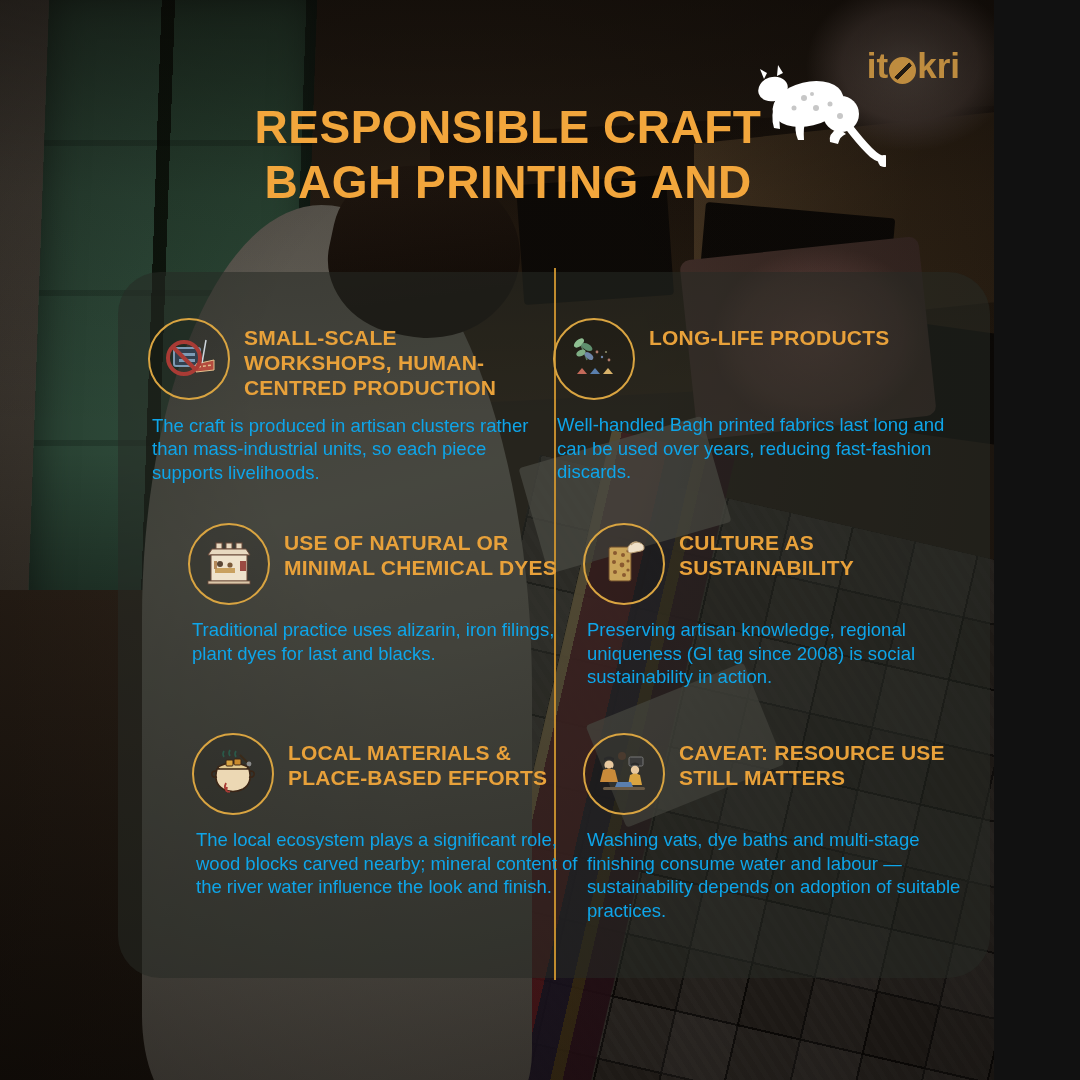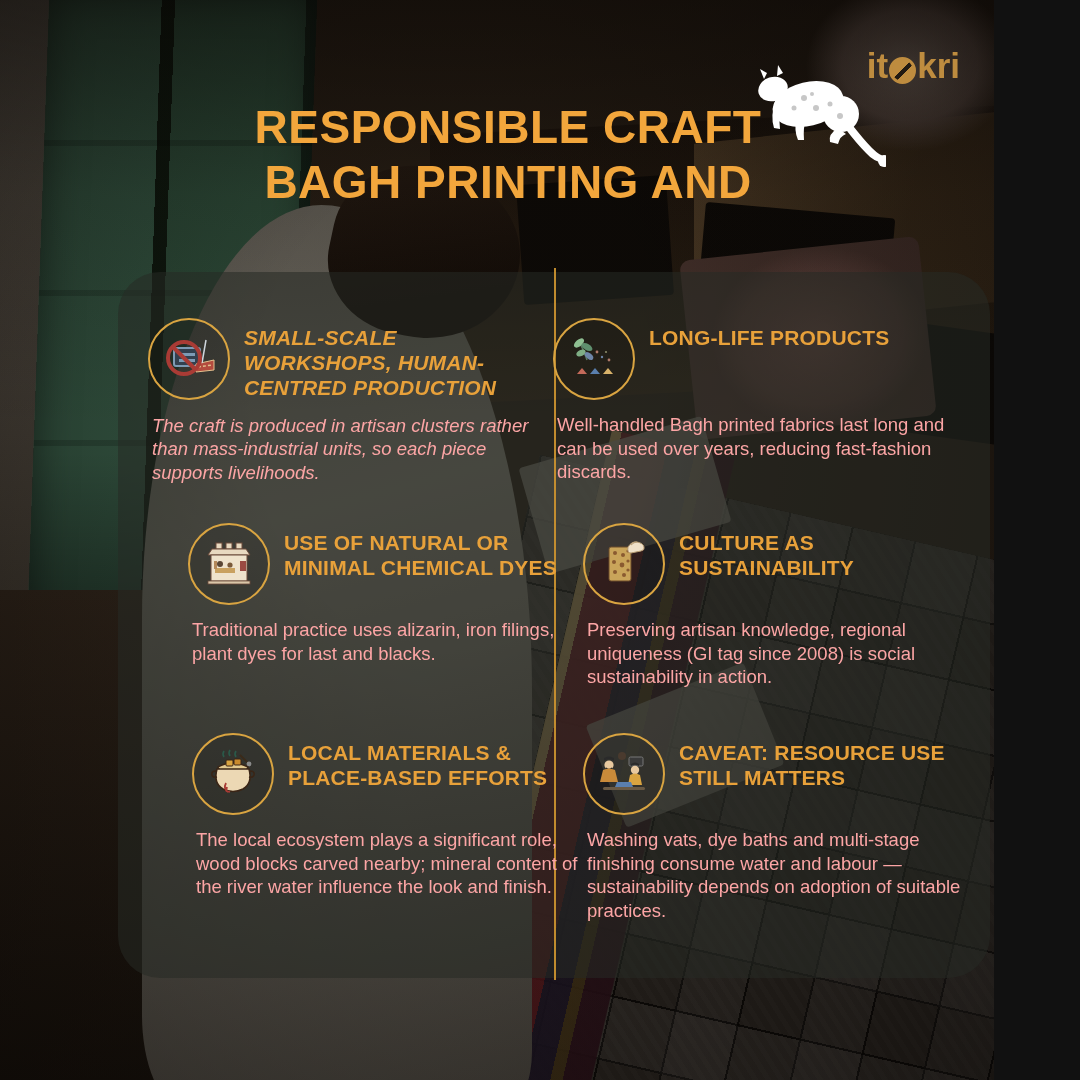--- a/index.html
+++ b/index.html
@@ -72,21 +72,21 @@
   .divider{position:absolute;left:554px;top:268px;width:2px;height:712px;
     background:#c9912f;opacity:.95;}
   
   .card{position:absolute;width:398px;}
   .card-head{display:flex;align-items:flex-start;}
   .icon-circle{flex:0 0 auto;width:78px;height:78px;border-radius:50%;
     border:2px solid #d9a441;background:rgba(0,0,0,.12);
     display:flex;align-items:center;justify-content:center;}
   .card-title{margin:0;padding:7px 0 0 14px;max-width:308px;
     color:#e8a13a;font-size:21px;font-weight:bold;line-height:1.2;letter-spacing:.2px;}
-  .card-body{margin:13px 0 0 4px;color:#fca5a5;font-size:18.5px;line-height:1.28;}
+  .card-body{margin:13px 0 0 4px;color:#0ea5e9;font-size:18.5px;line-height:1.28;}
   svg{display:block;}
 </style>
 </head>
 <body>
 
 <div class="canvas">
 
   <div class="bg-wall"></div>
   <div class="bg-door"></div>
   <div class="bg-floor"></div>
@@ -137,21 +137,21 @@
   </div>
 
   <div class="title">
     <div>RESPONSIBLE CRAFT</div>
     <div>BAGH PRINTING AND</div>
   </div>
 
   <div class="panel"></div>
   <div class="divider"></div>
 
-  <section class="card" style="left:148px;top:318px;font-style:italic;">
+  <section class="card" style="left:148px;top:318px;">
     <div class="card-head">
       <div class="icon-circle">
         <svg width="58" height="58" viewBox="0 0 58 58">
           <rect x="14" y="18" width="26" height="18" rx="2" fill="#33404f" stroke="#7d9ab5" stroke-width="2"></rect>
           <rect x="19" y="23" width="16" height="3" fill="#7d9ab5"></rect>
           <rect x="19" y="29" width="16" height="3" fill="#7d9ab5"></rect>
           <path d="M36 34 L54 30 L54 40 L36 42 Z" fill="#b34b3e" stroke="#e2c08d" stroke-width="1"></path>
           <line x1="38" y1="37" x2="52" y2="35" stroke="#e2c08d" stroke-width="1.5" stroke-dasharray="3 2"></line>
           <line x1="46" y1="10" x2="42" y2="33" stroke="#cfd6dd" stroke-width="1.5"></line>
           <circle cx="24" cy="28" r="16" fill="none" stroke="#a93b35" stroke-width="4"></circle>

